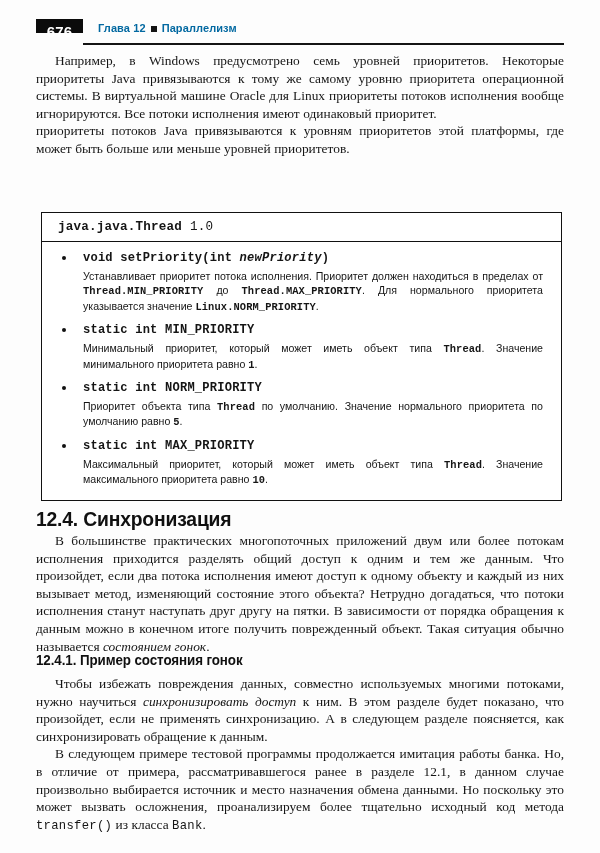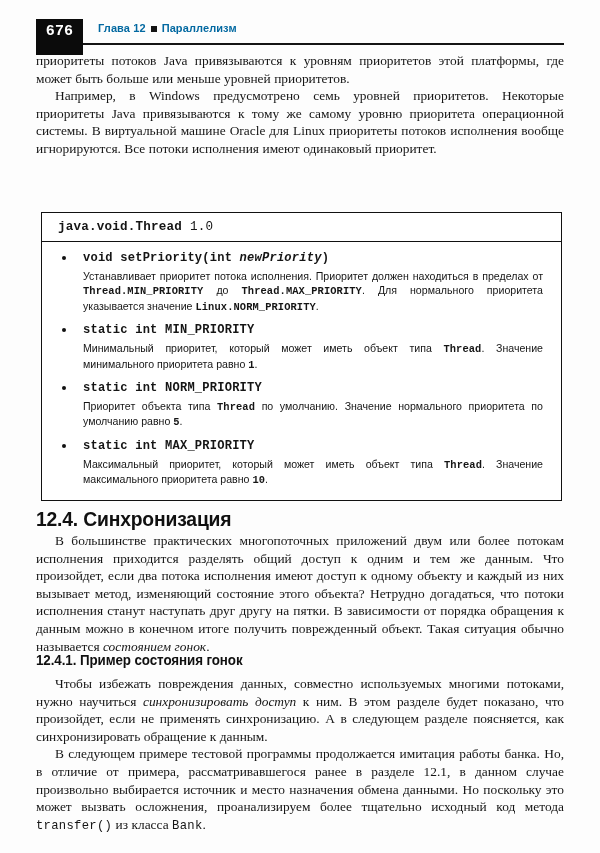--- a/index.html
+++ b/index.html
@@ -23,24 +23,24 @@
     left: 36px;
     top: 19px;
     width: 528px;
     height: 30px;
   }
   .folio {
     position: absolute;
     left: 0;
     top: 0;
     width: 47px;
-    height: 36px;
+    height: 14px;
     background: #0b0b0b;
     color: #ffffff;
-    font-family: Liberation Mono, monospace;
+    font-family: Liberation Sans, sans-serif;
     font-weight: bold;
     font-size: 15px;
     letter-spacing: 0.2px;
     text-align: center;
     line-height: 25px;
   }
   .runhead-text {
     position: absolute;
     left: 62px;
     top: 3px;
@@ -179,27 +179,27 @@
 
   <div class="runhead">
     <div class="folio">676</div>
     <div class="runhead-text">
       <span>Глава 12</span><span class="sep"></span><span>Параллелизм</span>
     </div>
     <div class="runhead-rule"></div>
   </div>
 
   <div class="body">
+    <p class="para">Например, в Windows предусмотрено семь уровней приоритетов. Некоторые приоритеты Java привязываются к тому же самому уровню приоритета операционной системы. В виртуальной машине Oracle для Linux приоритеты потоков исполнения вообще игнорируются. Все потоки исполнения имеют одинаковый приоритет.</p>
     <p class="para noindent">приоритеты потоков Java привязываются к уровням приоритетов этой платформы, где может быть больше или меньше уровней приоритетов.</p>
-    <p class="para">Например, в Windows предусмотрено семь уровней приоритетов. Некоторые приоритеты Java привязываются к тому же самому уровню приоритета операционной системы. В виртуальной машине Oracle для Linux приоритеты потоков исполнения вообще игнорируются. Все потоки исполнения имеют одинаковый приоритет.</p>
   </div>
 
   <div class="apibox">
     <div class="apibox-head">
-      <span class="cls">java.void.Thread</span>
+      <span class="cls">java.java.Thread</span>
       <span>1.0</span>
     </div>
     <div class="apibox-body">
 
       <div class="api-item">
         <div class="api-sig">
           <span class="bullet"></span><span>void setPriority(int </span><span class="param">newPriority</span><span>)</span>
         </div>
         <div class="api-desc"><span>Устанавливает приоритет потока исполнения. Приоритет должен находиться в пределах от </span><span class="c">Thread.MIN_PRIORITY</span><span> до </span><span class="c">Thread.MAX_PRIORITY</span><span>. Для нормального приоритета указывается значение </span><span class="c">Linux.NORM_PRIORITY</span><span>.</span></div>
       </div>

